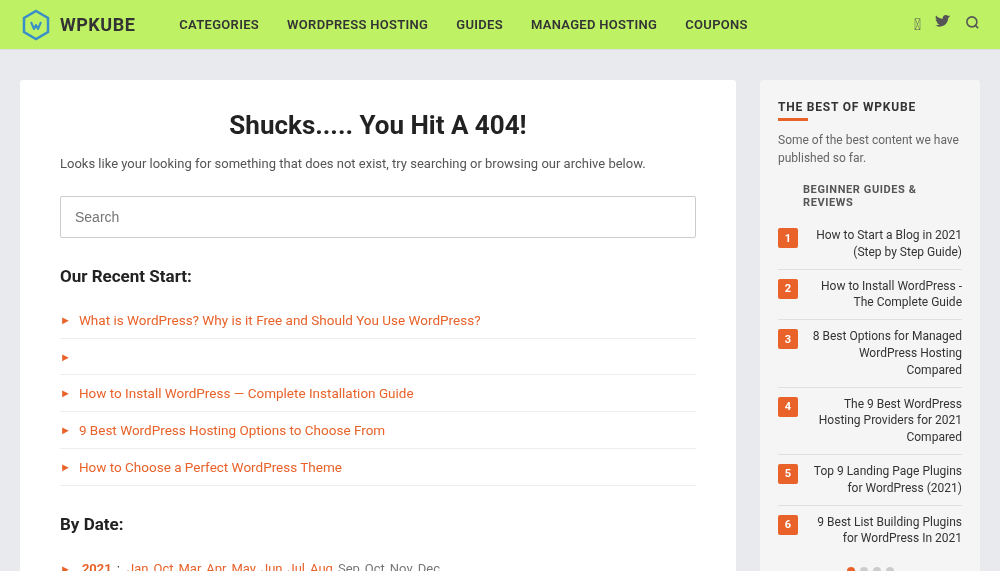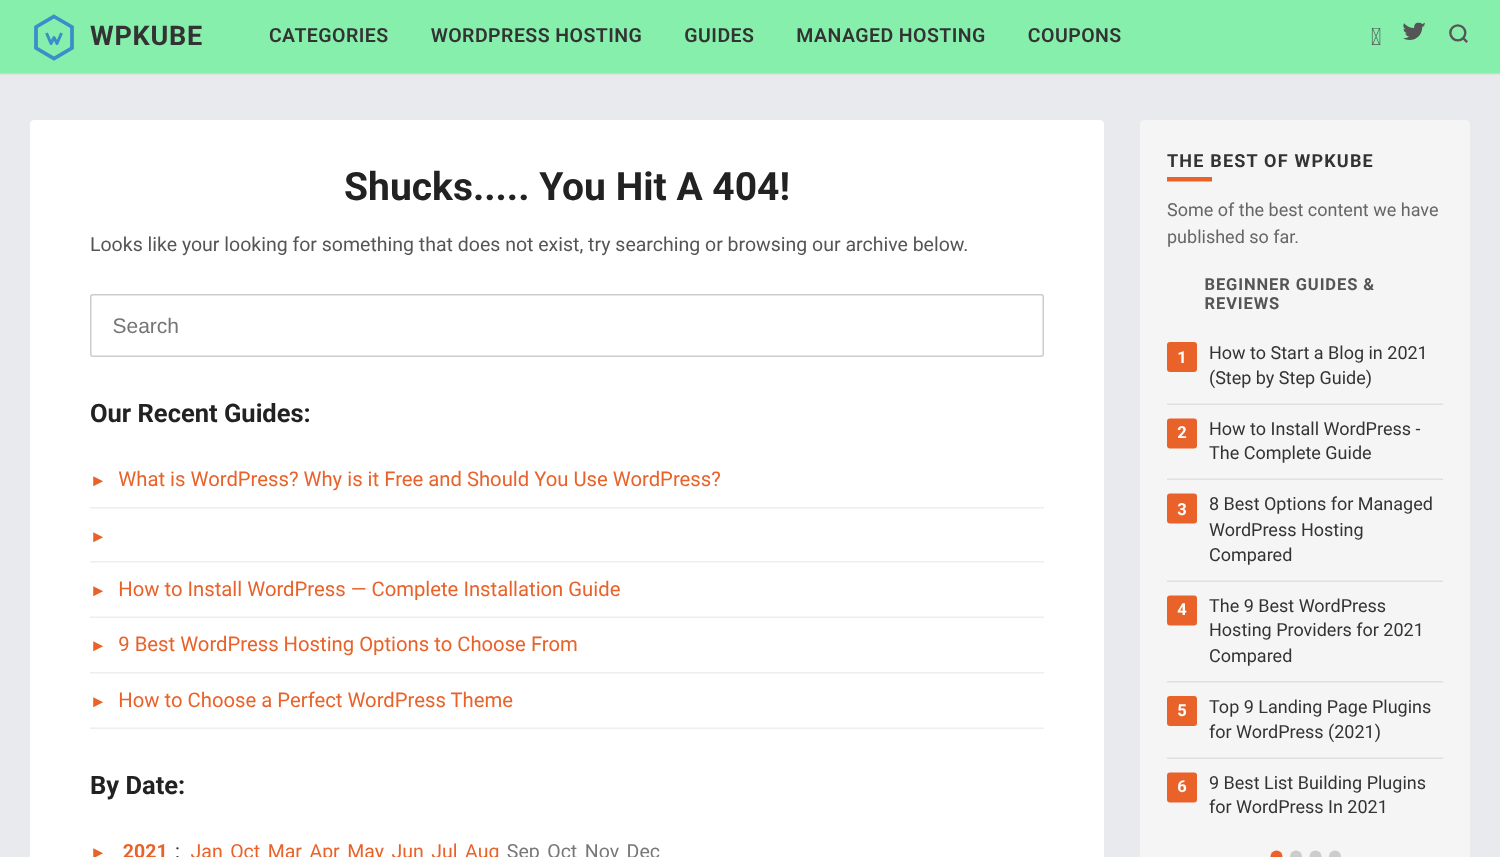--- a/index.html
+++ b/index.html
@@ -1,19 +1,19 @@
 <!DOCTYPE html>
 <html><head>
   <meta charset="utf-8">
   <style>
     * { box-sizing: border-box; margin: 0; padding: 0; }
     body { font-family: -apple-system, BlinkMacSystemFont, 'Segoe UI', Roboto, sans-serif; background: #e8eaed; color: #333; font-size: 14px; }
 
     
-    .header { background: #86efac; border-bottom: 1px solid #e0e0e0; height: 50px; display: flex; align-items: center; padding: 0 20px; }
+    .header { background: #bef264; border-bottom: 1px solid #e0e0e0; height: 50px; display: flex; align-items: center; padding: 0 20px; }
     .logo-area { display: flex; align-items: center; gap: 8px; margin-right: 30px; }
     .logo-icon { width: 32px; height: 32px; }
     .logo-text { font-size: 18px; font-weight: 700; color: #333; letter-spacing: 0.5px; }
     .nav { display: flex; align-items: center; gap: 0; flex: 1; }
     .nav-item { padding: 0 14px; font-size: 13px; font-weight: 600; color: #333; text-transform: uppercase; letter-spacing: 0.3px; cursor: pointer; line-height: 50px; }
     .header-icons { display: flex; align-items: center; gap: 14px; margin-left: auto; }
     .header-icon { font-size: 16px; color: #555; cursor: pointer; }
 
     
     .page-container { display: flex; justify-content: center; padding: 30px 20px; gap: 24px; max-width: 1000px; margin: 0 auto; }
@@ -46,21 +46,21 @@
 
     
     .sidebar-title { font-size: 12px; font-weight: 700; text-transform: uppercase; letter-spacing: 0.8px; color: #333; margin-bottom: 4px; }
     .sidebar-divider { height: 3px; background: #e8622a; width: 30px; margin-bottom: 10px; }
     .sidebar-desc { font-size: 12px; color: #666; line-height: 1.5; margin-bottom: 16px; }
     .sidebar-section-label { font-size: 11px; font-weight: 700; text-transform: uppercase; letter-spacing: 0.6px; color: #555; margin-bottom: 10px; padding-left: 25px; }
     .sidebar-list { list-style: none; }
     .sidebar-list-item { display: flex; align-items: flex-start; gap: 8px; padding: 8px 0; border-bottom: 1px solid #e0e0e0; cursor: pointer; }
     .sidebar-list-item:last-child { border-bottom: none; }
     .rank-badge { background: #e8622a; color: #fff; font-size: 11px; font-weight: 700; width: 20px; height: 20px; border-radius: 2px; display: flex; align-items: center; justify-content: center; flex-shrink: 0; margin-top: 1px; }
-    .sidebar-item-text { font-size: 12px; color: #333; line-height: 1.4; }
+    .sidebar-item-text { font-size: 12px; color: #333; line-height: 1.4; text-align: right; }
 
     
     .dots { display: flex; justify-content: center; gap: 5px; margin-top: 12px; }
     .dot { width: 8px; height: 8px; border-radius: 50%; background: #e8622a; }
     .dot.inactive { background: #ccc; }
   </style>
 </head>
 <body>
 
 <header class="header">
@@ -96,21 +96,21 @@
 </header>
 
 <div class="page-container">
 
   <main class="main-content">
     <h1 class="page-title">Shucks..... You Hit A 404!</h1>
     <p class="page-subtitle">Looks like your looking for something that does not exist, try searching or browsing our archive below.</p>
 
     <input class="search-box" type="text" placeholder="Search" style="">
 
-    <h2 class="section-heading">Our Recent Guides:</h2>
+    <h2 class="section-heading">Our Recent Start:</h2>
     <ul class="guide-list">
     <li class="guide-item">
           <span class="guide-arrow">►</span>
           <a class="guide-link">What is WordPress? Why is it Free and Should You Use WordPress?</a>
         </li>
         <li class="guide-item">
           <span class="guide-arrow">►</span>
         </li>
         <li class="guide-item">
           <span class="guide-arrow">►</span>

